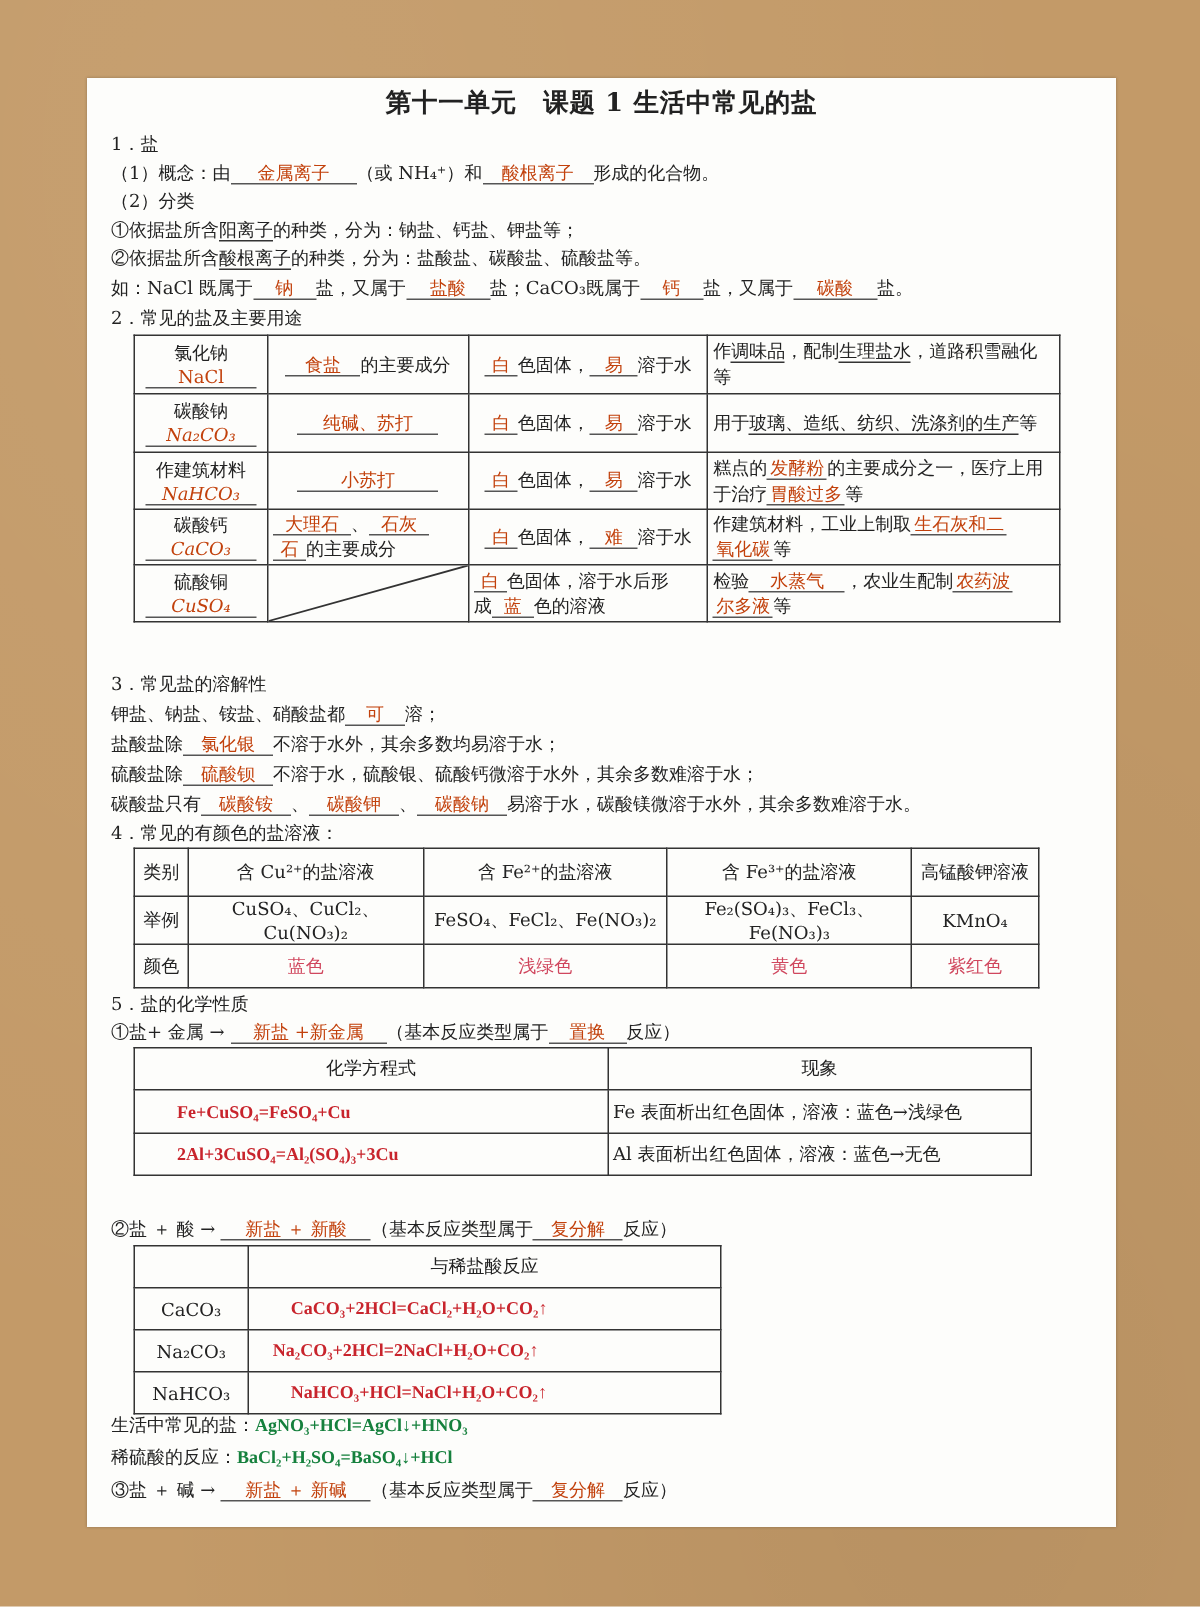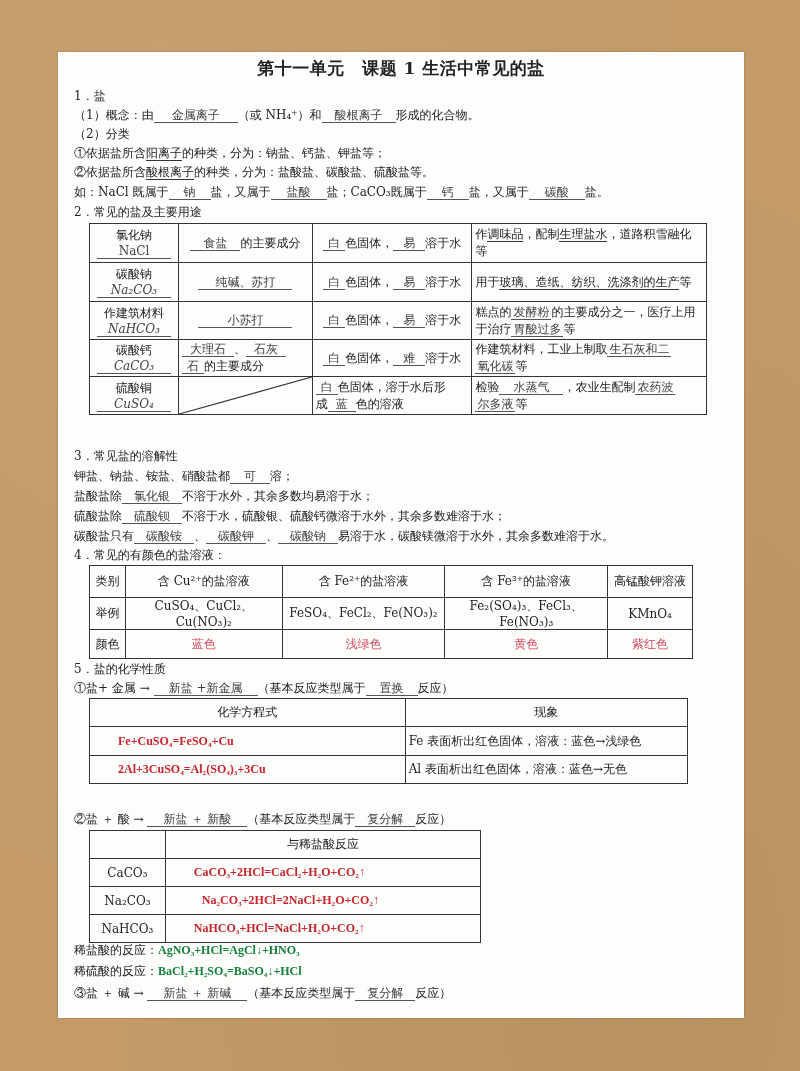--- a/index.html
+++ b/index.html
@@ -15,21 +15,21 @@
   .paper {
     position:absolute; left:58px; top:52px; width:686px; height:966px;
     background:#fdfdfb; box-shadow:0 0 2px rgba(0,0,0,0.25);
   }
   .title {
     position:absolute; left:0; width:686px; top:5px; text-align:center;
     font-size:17px; font-weight:bold; letter-spacing:0.5px;
   }
   .line { position:absolute; left:16px; font-size:12px; line-height:16px; white-space:nowrap; }
   .fill {
-    display:inline-block; color:#404040; border-bottom:1px solid #555;
+    display:inline-block; color:#c2410c; border-bottom:1px solid #555;
     text-align:center; line-height:14px; padding:0 2px;
   }
   .ul { border-bottom:1px solid #333; }
   .red { color:#d0475e; }
   .eqred { color:#c8242c; font-weight:bold; font-family:"Liberation Serif",serif; }
   .eqblack { color:#15803d; font-weight:bold; font-family:"Liberation Serif",serif; }
   table { border-collapse:collapse; position:absolute; font-size:12px; }
   td { border:1.3px solid #333; padding:0 3px; }
   .t1 td { height:auto; }
   .center { text-align:center; }
@@ -185,26 +185,26 @@
         <tr style="height:28px">
       <td></td>
       <td class="center">与稀盐酸反应</td>
     </tr>
     <tr style="height:28px">
       <td class="center">CaCO₃</td>
       <td style="padding-left:28px;" class="eqred">CaCO₃+2HCl=CaCl₂+H₂O+CO₂↑</td>
     </tr>
     <tr style="height:28px">
       <td class="center">Na₂CO₃</td>
-      <td style="padding-left:36px;" class="eqred">Na₂CO₃+2HCl=2NaCl+H₂O+CO₂↑</td>
+      <td style="padding-left:16px;" class="eqred">Na₂CO₃+2HCl=2NaCl+H₂O+CO₂↑</td>
     </tr>
     <tr style="height:28px">
       <td class="center">NaHCO₃</td>
       <td style="padding-left:28px;" class="eqred">NaHCO₃+HCl=NaCl+H₂O+CO₂↑</td>
     </tr>
   </tbody>
     </table>
 
-  <div class="line" style="top:890px;"><span>稀盐酸的反应：</span><span class="eqblack">AgNO₃+HCl=AgCl↓+HNO₃</span></div>
+  <div class="line" style="top:890px;"><span>生活中常见的盐：</span><span class="eqblack">AgNO₃+HCl=AgCl↓+HNO₃</span></div>
   <div class="line" style="top:911px;"><span>稀硫酸的反应：</span><span class="eqblack">BaCl₂+H₂SO₄=BaSO₄↓+HCl</span></div>
   <div class="line" style="top:933px;"><span>③盐 ＋ 碱 →</span> <span class="fill" style="width:96px">新盐 ＋ 新碱</span><span>（基本反应类型属于</span><span class="fill" style="width:56px">复分解</span><span>反应）</span></div>
 
 </div>
 
 </body></html>

